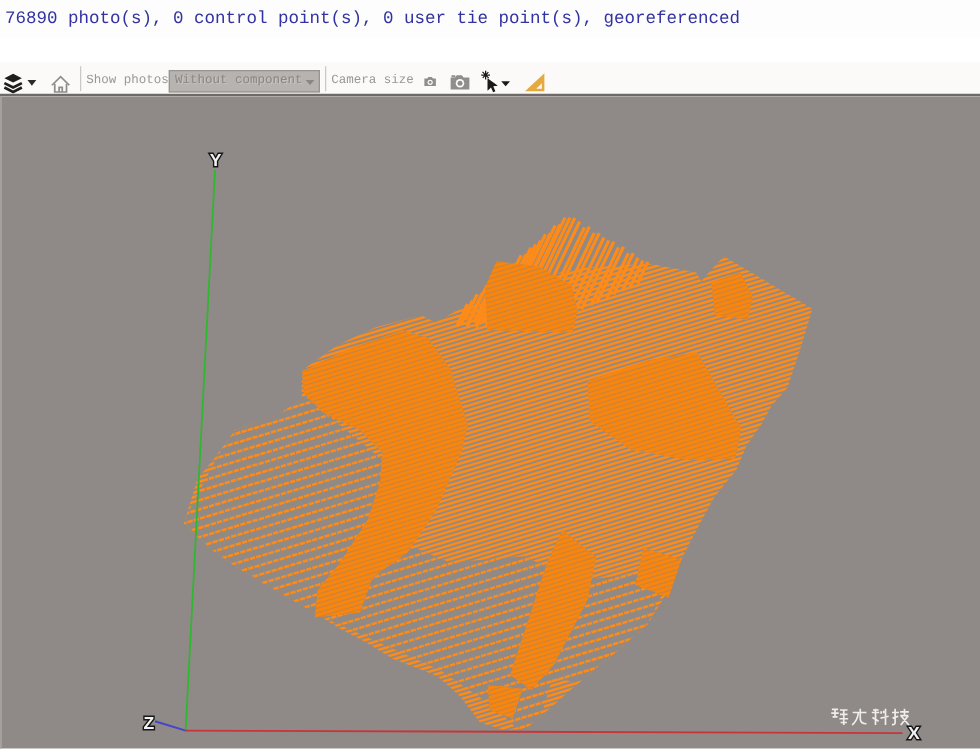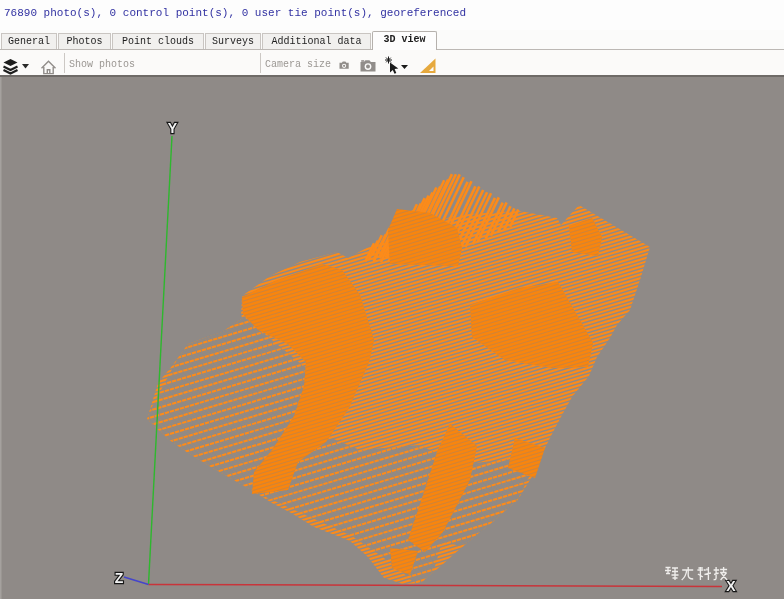--- a/index.html
+++ b/index.html
@@ -1,19 +1,19 @@
 <!DOCTYPE html>
 <html><head><meta charset="utf-8">
 <style>
 * { margin:0; padding:0; box-sizing:border-box; }
 html,body { width:784px; height:599px; overflow:hidden; background:#fff;
   font-family:"Liberation Mono", monospace; }
 #page { position:relative; width:784px; height:599px; }
 #hdr { position:absolute; left:0; top:0; width:100%; height:30px; background:#fdfdfd; }
-#hdr span { position:absolute; left:4px; top:7px; font-size:11px; color:#3232a2; letter-spacing:0px; }
+#hdr span { position:absolute; left:4px; top:7px; font-size:14px; color:#3232a2; letter-spacing:0px; }
 #tabs { position:absolute; left:0; top:30px; width:100%; height:20px; background:#fbfbfa; }
 #tabs .ul { position:absolute; left:0; bottom:0px; width:100%; height:1px; background:#bcb8b4; }
 .tab { position:absolute; top:3px; height:16px; background:#f1f0ee; border:1px solid #c9c5c1;
   border-bottom:none; font-size:10px; color:#1d1d1d; text-align:center; line-height:15px; }
 .tab.act { top:1px; height:19px; background:#fdfdfd; border:1px solid #b5b1ad; border-bottom:none;
   font-weight:bold; z-index:3; border-radius:2px 2px 0 0; }
 #tbar { position:absolute; left:0; top:50px; width:100%; height:25px; background:#fbfaf9; }
 #tbar .sep { position:absolute; top:3px; height:20px; width:1px; background:#ccc8c4; }
 #tbar .lbl { position:absolute; top:9px; font-size:10px; color:#9b9793;text-align:center; }
 #combo { position:absolute; left:135px; top:6px; width:121px; height:18px; background:#b6b3b0;
@@ -21,29 +21,20 @@
 #combo span { position:absolute; left:4px; top:2px; font-size:10px; color:#8a8683;
   text-shadow:1px 1px 0 #c6c3c0; }
 #dline { position:absolute; left:0; top:75px; width:100%; height:2px; background:#6e6a67; }
 #vp { position:absolute; left:0; top:77px; width:784px; height:522px; }
 </style></head>
 <body>
 <div id="page">
 <div id="hdr">
       <span>76890 photo(s), 0 control point(s), 0 user tie point(s), georeferenced</span>
     </div>
-<div id="tabs">
- <div class="ul"></div>
- <div class="tab" style="left:1px; width:56px;">General</div>
- <div class="tab" style="left:58px; width:53px;">Photos</div>
- <div class="tab" style="left:112px; width:92px;">Point clouds</div>
- <div class="tab" style="left:205px; width:56px;">Surveys</div>
- <div class="tab" style="left:262px; width:109px;">Additional data</div>
- <div class="tab act" style="left:372px; width:65px;">3D view</div>
-</div>
 <div id="tbar">
  <svg width="784" height="25" style="position:absolute;left:0;top:0">
   <path d="M3.5,62.5 L10.5,59 L17.5,62.5 L10.5,66 Z" fill="#1e1e1e" transform="translate(0,-50)"></path>
   <path d="M3.5,66.5 L10.5,70 L17.5,66.5 M3.5,70 L10.5,73.5 L17.5,70" stroke="#1e1e1e" stroke-width="2.2" fill="none" transform="translate(0,-50)"></path>
   <path d="M22,64 h7 l-3.5,4.5 Z" fill="#2a2a2a" transform="translate(0,-50)"></path>
   <g stroke="#908c89" stroke-width="1.4" fill="none" transform="translate(0,-50)">
    <path d="M41.5,68.2 L48.5,61.3 L55.5,68.2"></path>
    <path d="M43.8,67 V73.6 H53.2 V67"></path>
    <path d="M47.3,73.6 V69.8 H49.8 V73.6"></path>
   </g>
@@ -61,20 +52,26 @@
    <g stroke="#1a1a1a" stroke-width="1">
             <path d="M386,57.5 L391,62.5 M390.7,57.7 L386.2,62.3 M388.5,56.5 V63.5 M385,60 H392"></path>
           </g>
    <path d="M401,65 h7 l-3.5,4 Z" fill="#1a1a1a"></path>
    <path d="M420,73 L435.5,73 L435.5,58.5 Z" fill="#e6a93e"></path>
    <path d="M429,71 L433.5,71 L433.5,66.5 Z" fill="#fbfaf9"></path>
   </g>
  </svg>
  <div class="sep" style="left:64px;"></div>
  <div class="lbl" style="left:69px;">Show photos</div>
+ <div id="combo">
+        <span>Without component</span>
+   <svg width="10" height="16" style="position:absolute;right:2px;top:0px">
+          <path d="M1.5,7 h7 l-3.5,4 Z" fill="#8a8683"></path>
+        </svg>
+ </div>
  <div class="sep" style="left:260px;"></div>
  <div class="lbl" style="left:265px;">Camera size</div>
 </div>
 <div id="dline"></div>
 <svg id="vp" viewBox="0 77 784 522">
  <defs>
   <clipPath id="cpF">
           <path d="M147,419 L158,383 L172,366 L188,344 L225,330 L241,319 L242,296 L270,276 L300,262 L337,252 L348,258 L372,245 L420,230 L450,217 L470,214 L520,211 L557,218 L561,225 L568,217 L579,205 L650,247 L640,280 L630,310 L617,325 L610,338 L597,357 L589,376 L572,397 L562,415 L552,434 L543,452 L538,466 L530,480 L517,501 L506,510 L494,521 L480,532 L466,544 L454,554 L442,565 L430,575 L421,583 L403,584 L384,578 L368,557 L350,541 L340,537 L314,527 L293,514 L272,503 L251,490 L230,478 L209,466 L188,453 L168,439 Z"></path>
         </clipPath>
   <clipPath id="cpS">

